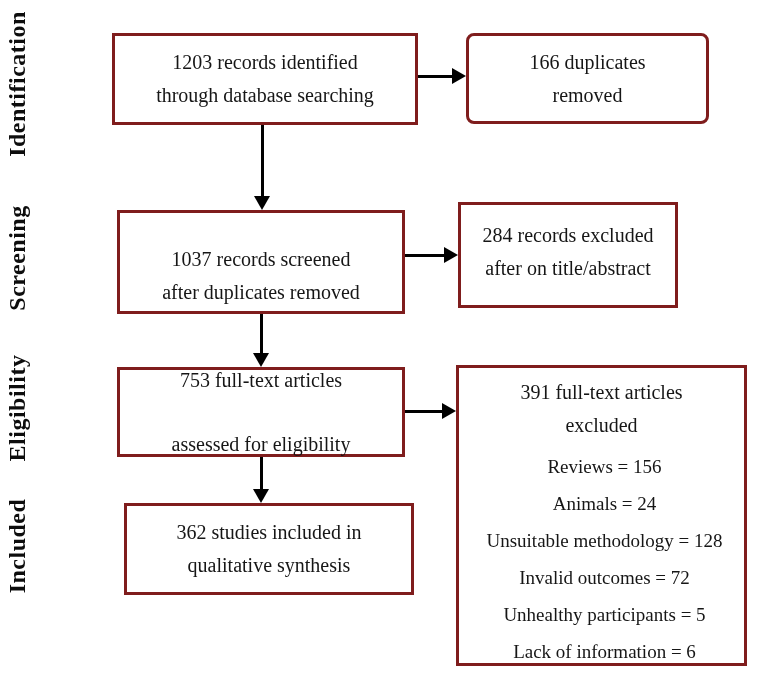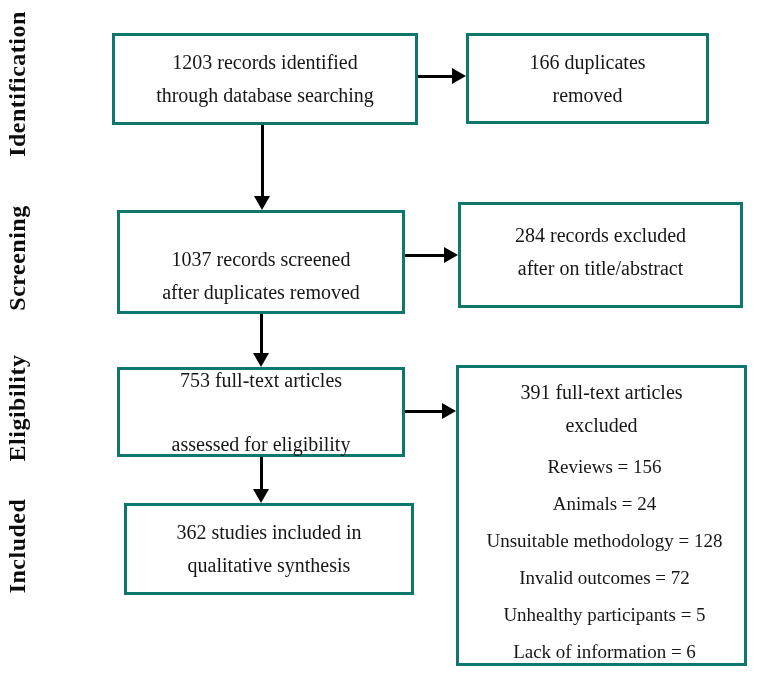--- a/index.html
+++ b/index.html
@@ -24,35 +24,35 @@
     color: #0d0d0d;
   }
   #stage-identification { left: 17px; top: 84px; }
   #stage-screening      { left: 17px; top: 258px; }
   #stage-eligibility    { left: 17px; top: 408px; }
   #stage-included       { left: 17px; top: 546px; }
 
   
   .fbox {
     position: absolute;
-    border: 3px solid #0f766e;
+    border: 3px solid #7f1d1d;
     background: #ffffff;
     display: flex;
     flex-direction: column;
     align-items: center;
     justify-content: center;
     text-align: center;
     font-size: 20px;
     line-height: 33px;
     color: #161616;
   }
   #box-identified { left: 112px; top: 33px;  width: 306px; height: 92px; }
-  #box-duplicates { left: 466px; top: 33px;  width: 243px; height: 91px; }
+  #box-duplicates { left: 466px; top: 33px;  width: 243px; height: 91px; border-radius: 8px; }
   #box-screened   { left: 117px; top: 210px; width: 288px; height: 104px; justify-content: flex-start; padding-top: 30px; }
-  #box-title-excluded { left: 458px; top: 202px; width: 285px; height: 106px; justify-content: flex-start; padding-top: 14px; }
+  #box-title-excluded { left: 458px; top: 202px; width: 220px; height: 106px; justify-content: flex-start; padding-top: 14px; }
   #box-fulltext   { left: 117px; top: 367px; width: 288px; height: 90px; gap: 31px; }
   #box-excluded   { left: 456px; top: 365px; width: 291px; height: 301px; justify-content: flex-start; padding-top: 8px; }
   #box-included   { left: 124px; top: 503px; width: 290px; height: 92px; }
 
   .reason-list {
     width: 100%;
     text-align: center;
     padding: 6px 8px 0 14px;
     font-size: 19px;
   }

